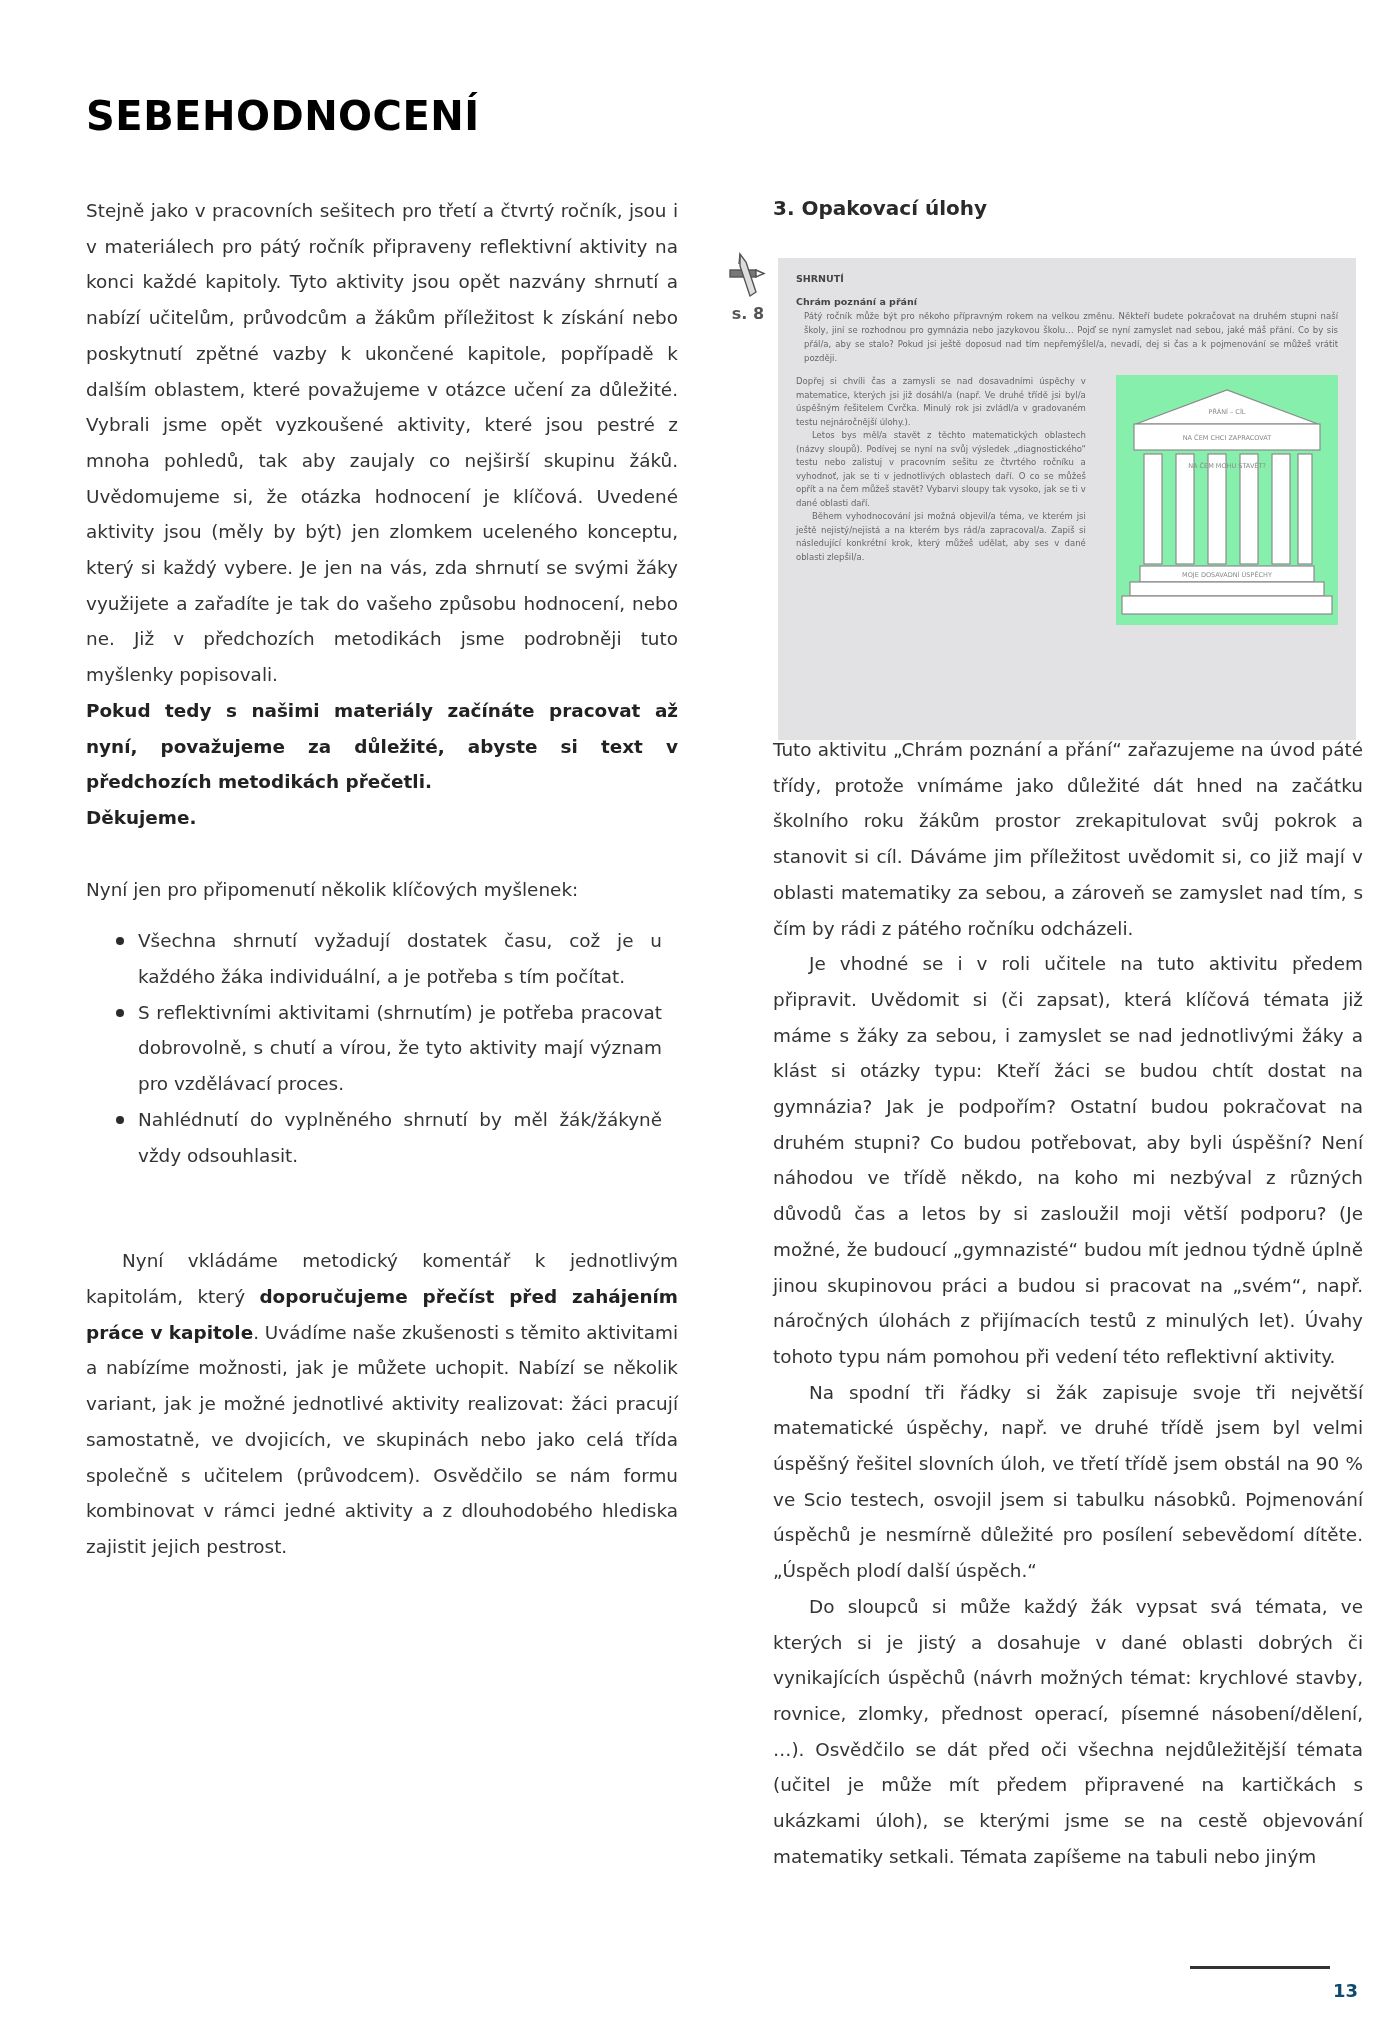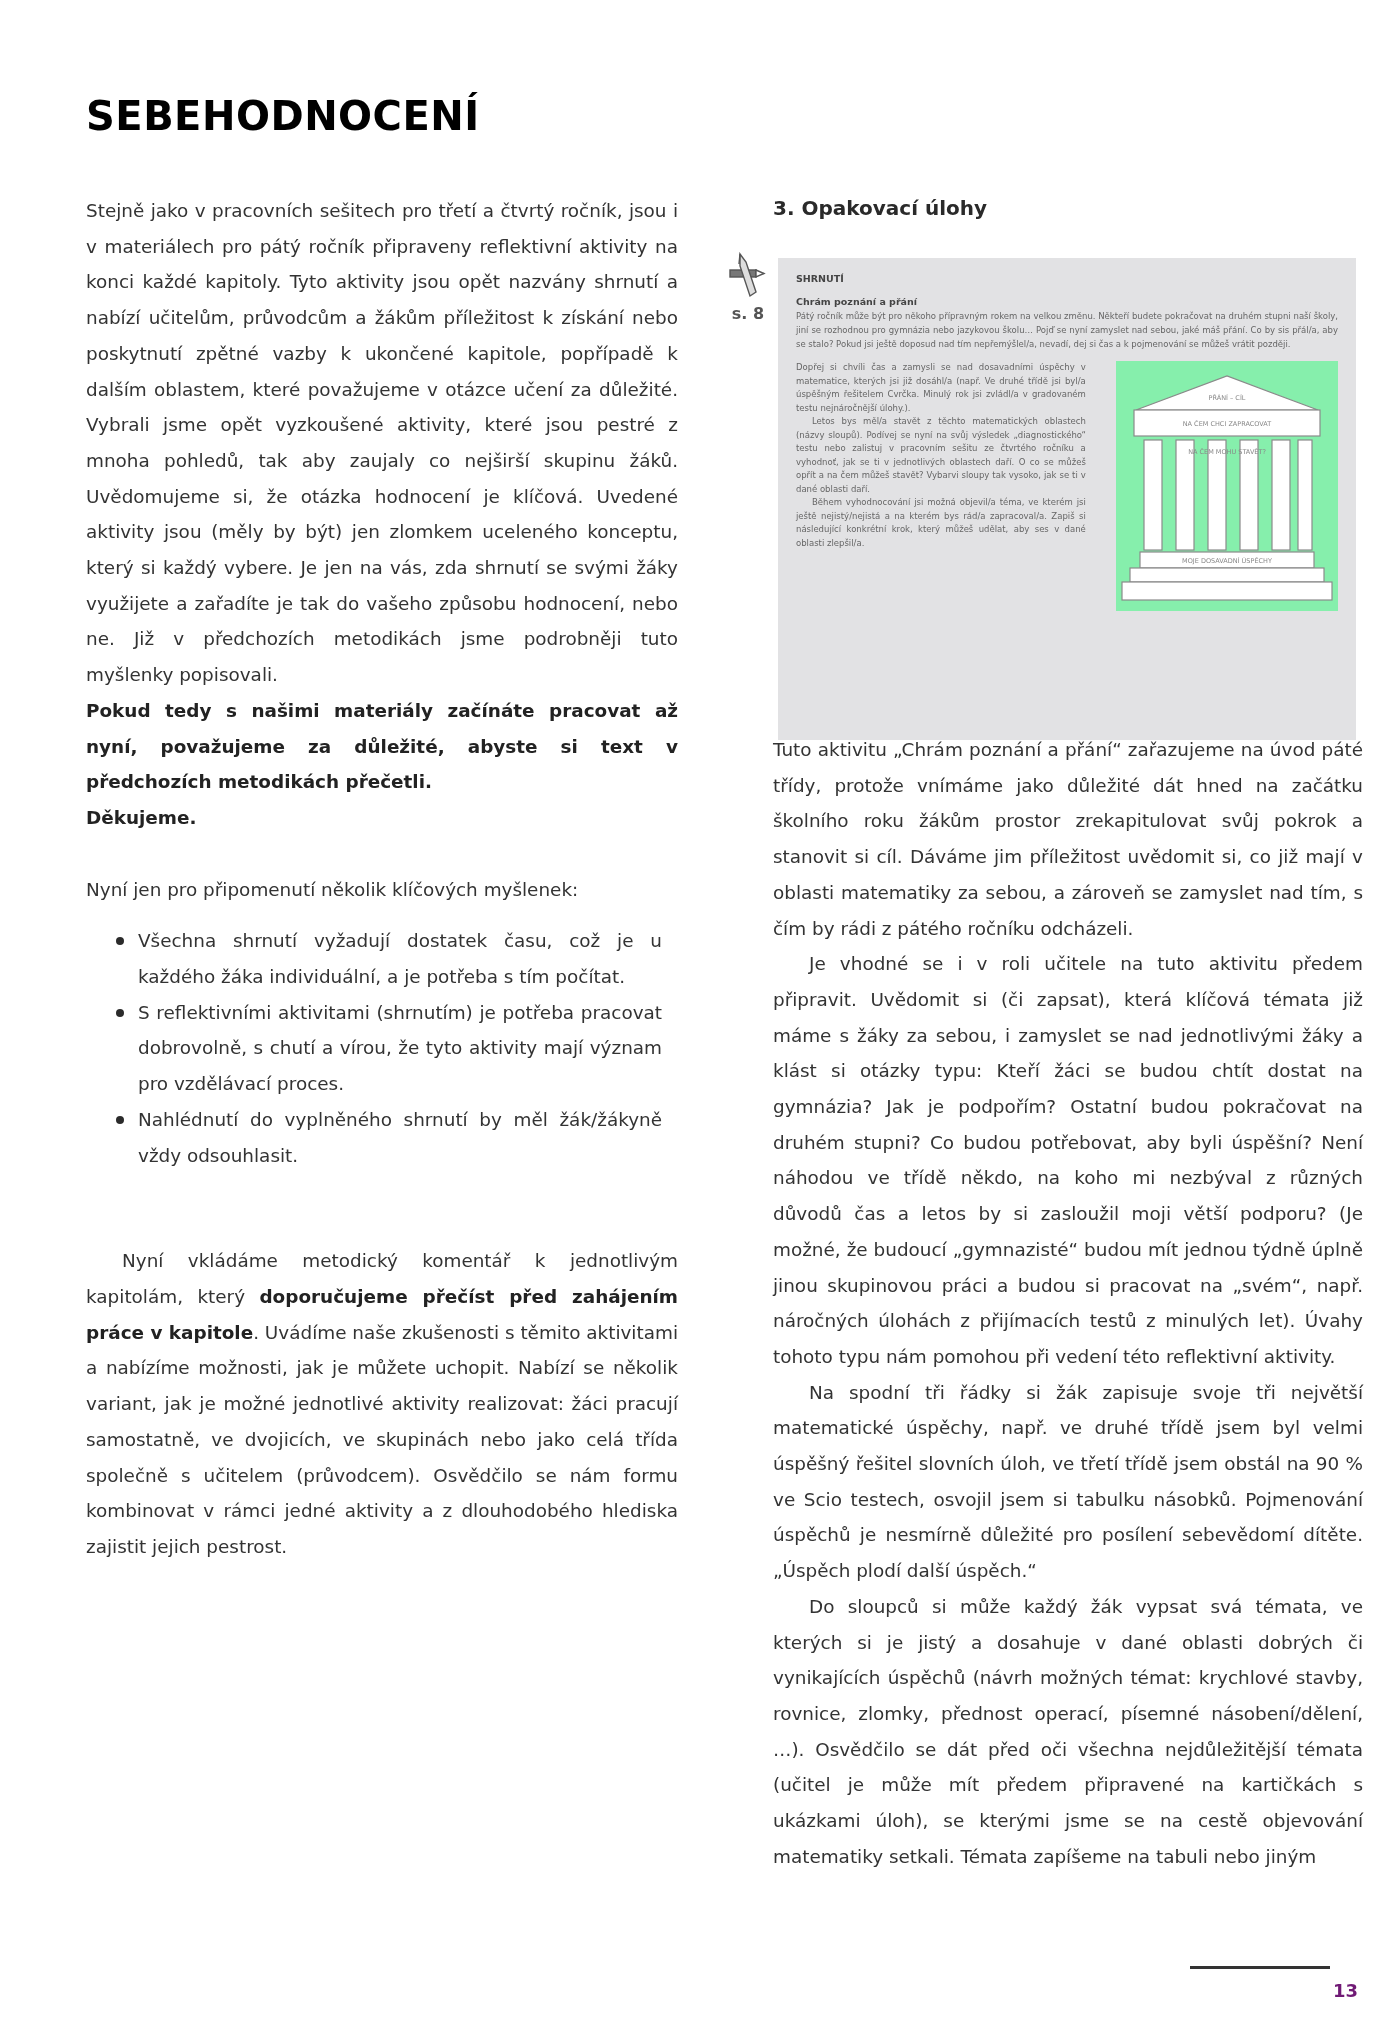--- a/index.html
+++ b/index.html
@@ -38,41 +38,41 @@
     .side-ref svg { display: block; margin: 0 auto; }
     .side-ref .page-ref { font-size: 16px; font-weight: bold; color: #555; margin-top: 4px; }
 
     .summary-box {
       position: absolute; left: 778px; top: 258px; width: 578px; height: 482px;
       background: #e2e2e4; box-sizing: border-box; padding: 14px 18px;
       font-size: 8.5px; color: #666; line-height: 14px;
     }
     .summary-box .label { font-weight: bold; font-size: 9.5px; color: #444; margin-bottom: 9px; }
     .summary-box .title { font-weight: bold; font-size: 9.5px; color: #444; }
-    .summary-box .intro { text-align: justify; }
+    .summary-box .intro { text-align: justify; margin-left: 8px; }
     .summary-box .lower { display: flex; margin-top: 10px; }
     .summary-box .lower-text { width: 300px; text-align: justify; padding-right: 30px; line-height: 13.5px; }
     .summary-box .lower-text p { margin: 0; }
     .summary-box .lower-text p + p { text-indent: 16px; }
     .temple-frame {
       width: 230px; height: 250px; background: #86efac; margin-left: auto;
       display: flex; align-items: center; justify-content: center;
     }
 
     .col-right {
       position: absolute; left: 773px; top: 732px; width: 590px;
       font-size: 18.4px; line-height: 35.7px; color: #333; text-align: justify;
     }
     .col-right p { margin: 0; }
 
     .footer-rule {
       position: absolute; left: 1190px; top: 1966px; width: 140px; height: 3px; background: #333;
     }
     .page-number {
-      position: absolute; right: 42px; top: 1980px; font-weight: bold; font-size: 18px; color: #701a75;
+      position: absolute; right: 42px; top: 1980px; font-weight: bold; font-size: 18px; color: #0c4a6e;
     }
   </style>
 </head>
 <body>
 
 <h1 class="page-title">SEBEHODNOCENÍ</h1>
 
 <div class="col-left">
   <p>Stejně jako v pracovních sešitech pro třetí a čtvrtý ročník, jsou i v materiálech pro pátý ročník připraveny reflektivní aktivity na konci každé kapitoly. Tyto aktivity jsou opět nazvány shrnutí a nabízí učitelům, průvodcům a žákům příležitost k získání nebo poskytnutí zpětné vazby k ukončené kapitole, popřípadě k dalším oblastem, které považujeme v otázce učení za důležité. Vybrali jsme opět vyzkoušené aktivity, které jsou pestré z mnoha pohledů, tak aby zaujaly co nejširší skupinu žáků. Uvědomujeme si, že otázka hodnocení je klíčová. Uvedené aktivity jsou (měly by být) jen zlomkem uceleného konceptu, který si každý vybere. Je jen na vás, zda shrnutí se svými žáky využijete a zařadíte je tak do vašeho způsobu hodnocení, nebo ne. Již v předchozích metodikách jsme podrobněji tuto myšlenky popisovali.</p>
   <p class="bold">Pokud tedy s našimi materiály začínáte pracovat až nyní, považujeme za důležité, abyste si text v předchozích metodikách přečetli.</p>

